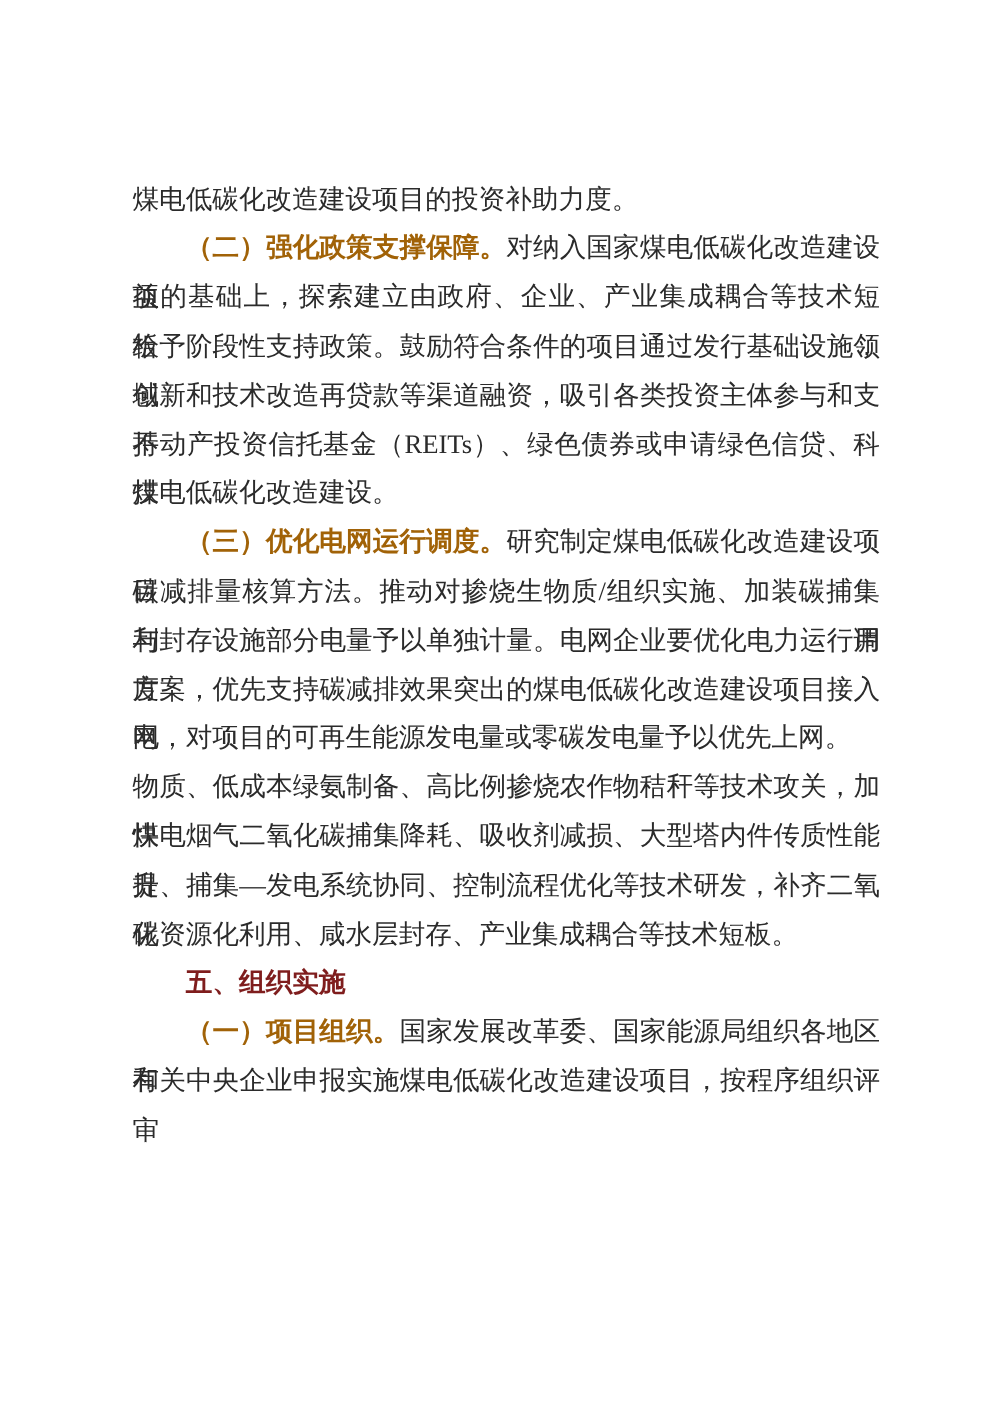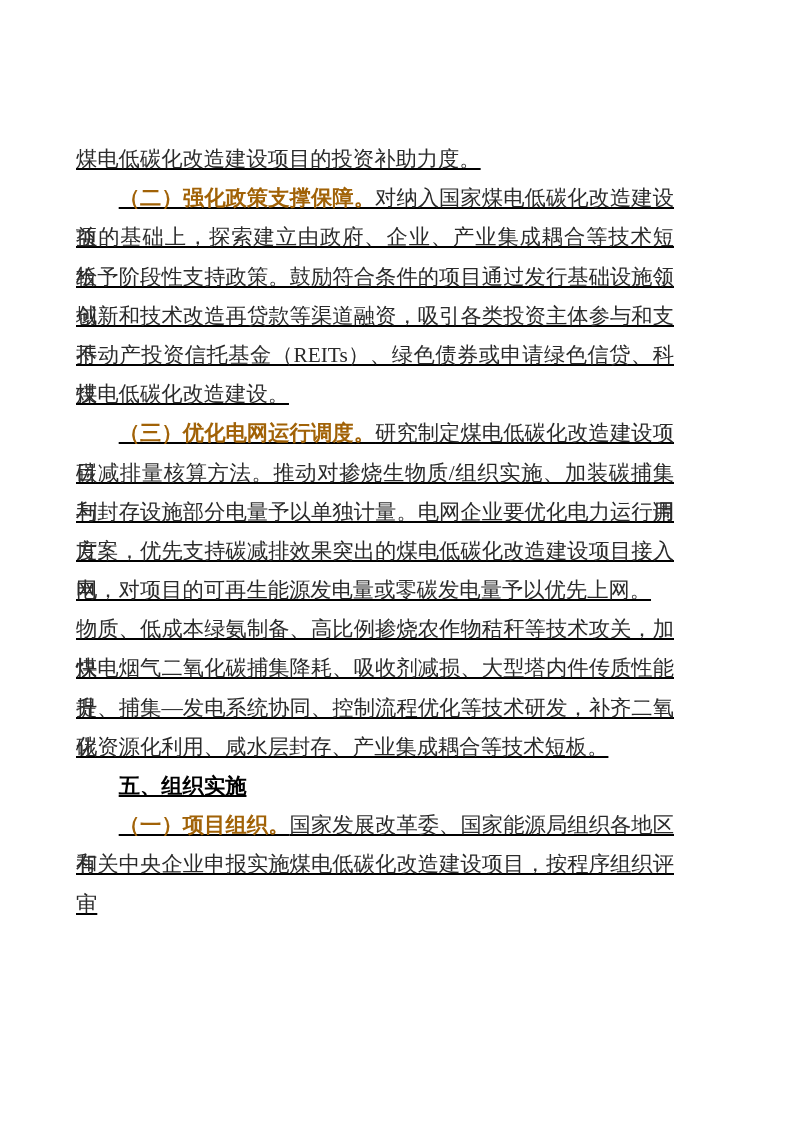--- a/index.html
+++ b/index.html
@@ -10,24 +10,23 @@
   .page {
     position: relative;
     width: 794px;
     height: 1123px;
     background: #ffffff;
     overflow: hidden;
     font-family: "Liberation Serif", serif;
   }
   .text-block {
     position: absolute;
-    left: 76px;
+    left: 106px;
     top: 140px;
     width: 598px;
-    text-decoration: underline;
   }
   .line {
     font-size: 21.3px;
     height: 39.2px;
     line-height: 39.2px;
     color: #2b2b2b;
     text-align: justify;
     text-align-last: justify;
     font-weight: 400;
   }
@@ -36,21 +35,21 @@
   }
   .line.indent {
     text-indent: 42.7px;
   }
   .line .lead {
     font-weight: 700;
     color: #a16207;
   }
   .line.heading {
     font-weight: 700;
-    color: #000000;
+    color: #7f1d1d;
     text-align-last: left;
   }
 </style>
 </head>
 <body>
 
 <div class="page">
   <div class="text-block">
 
     <div class="line end"><span>煤电低碳化改造建设项目的投资补助力度。</span></div>

